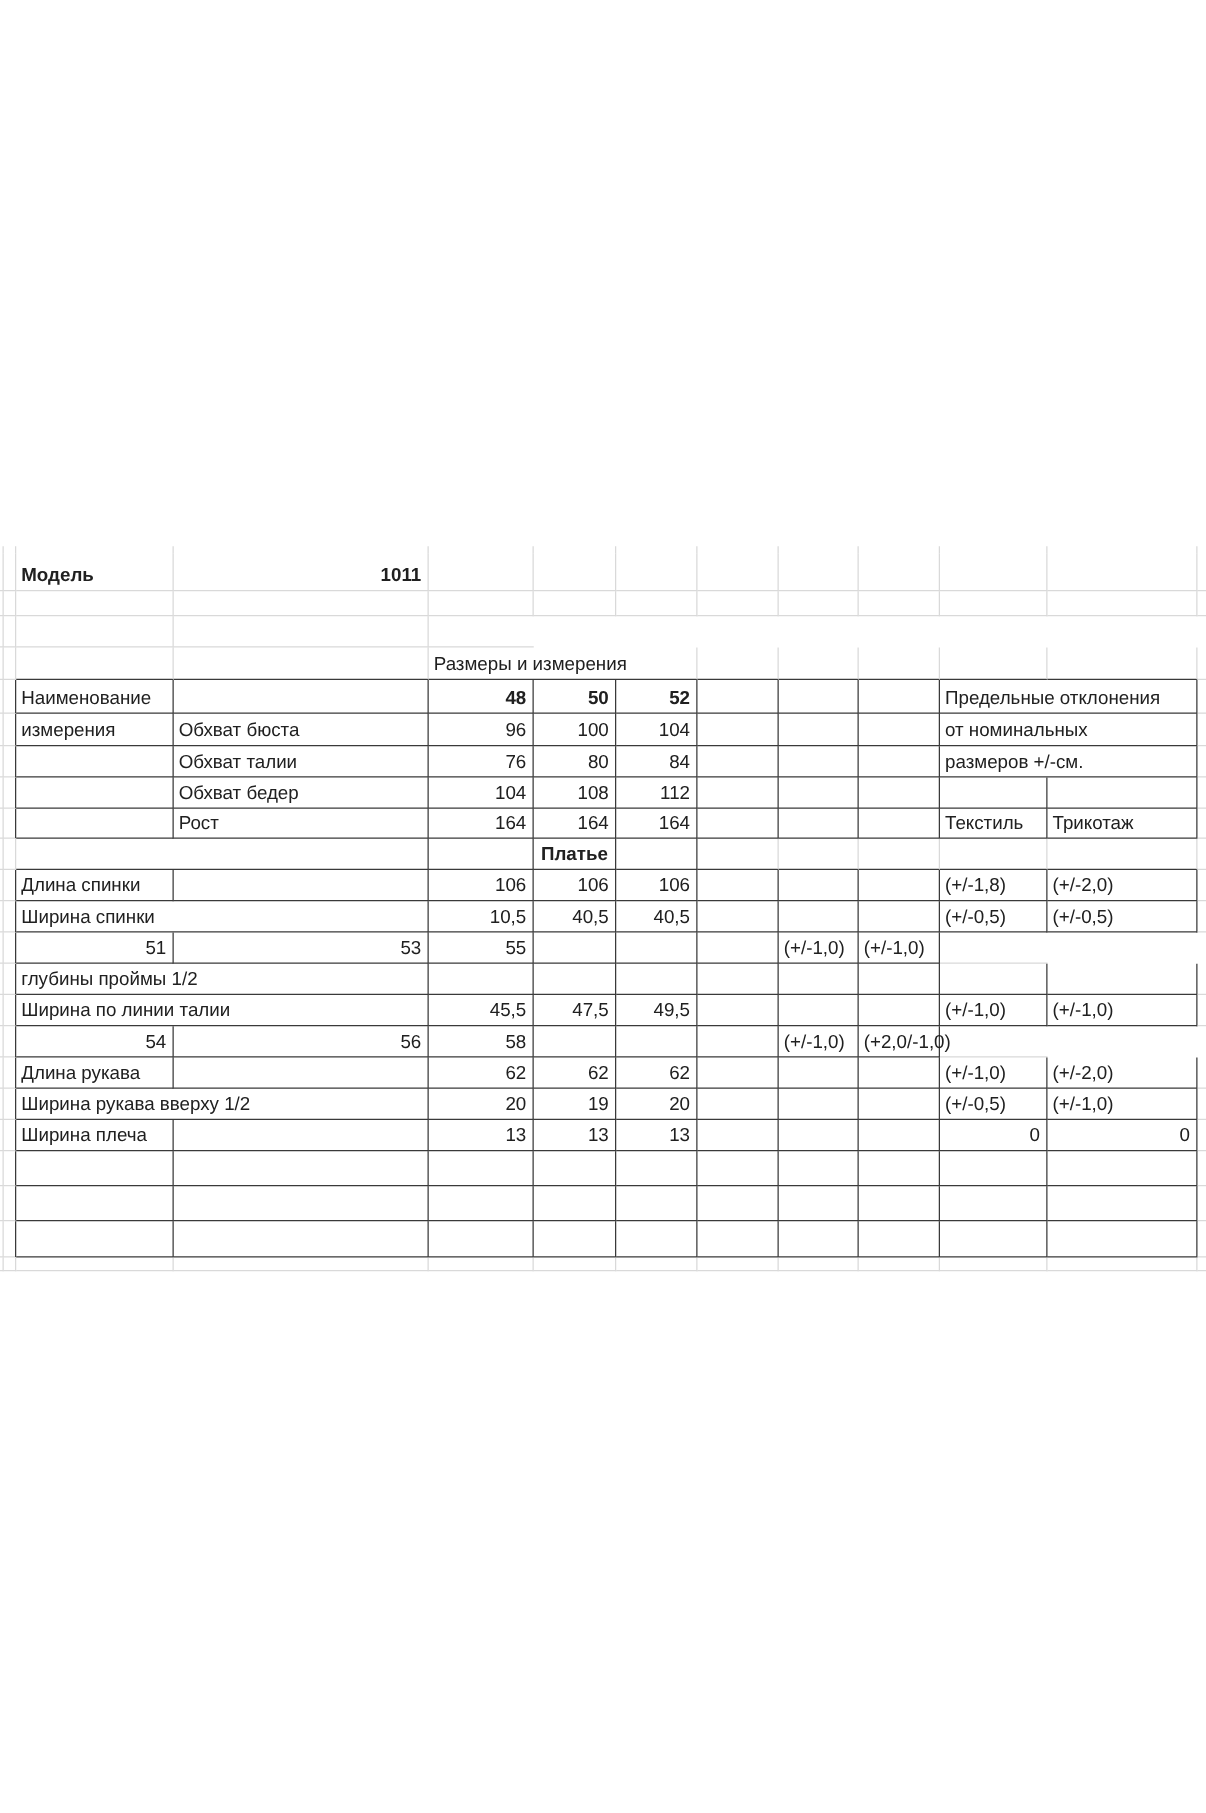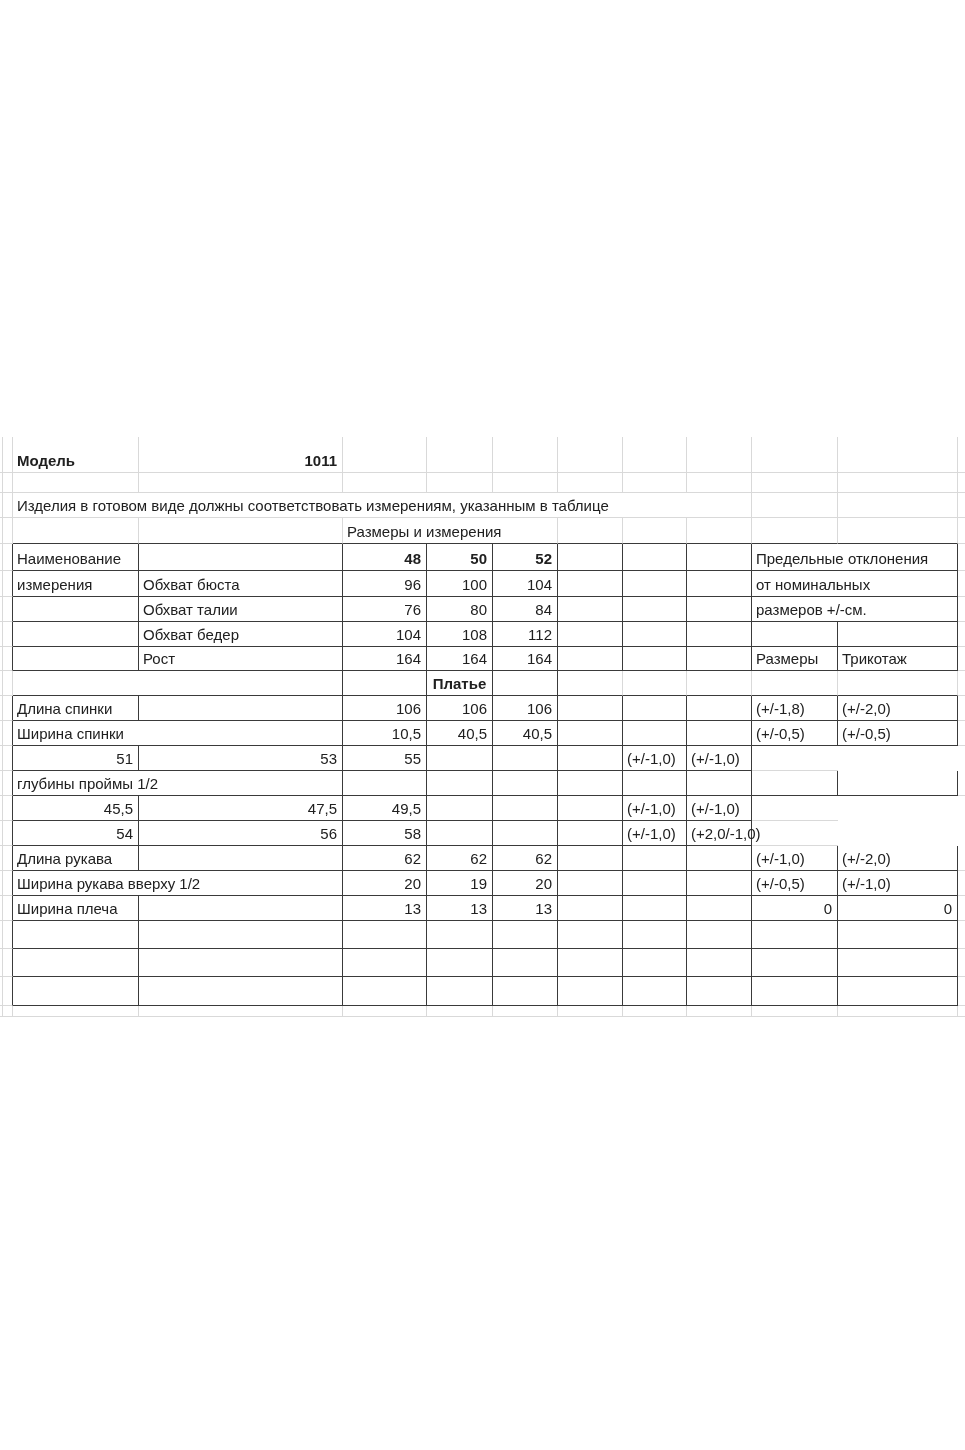--- a/index.html
+++ b/index.html
@@ -84,21 +84,20 @@
         <div class="c"></div>
         <div class="c"></div>
         <div class="c"></div>
         <div class="c"></div>
         <div class="c nr"></div>
     </div>
 
     <div class="row" style="height:25px">
       <div class="c"></div>
         <div class="c"></div>
-      <div class="c s8 lab">Изделия в готовом виде должны соответствовать измерениям, указанным в таблице</div>
       <div class="c"></div>
         <div class="c"></div>
         <div class="c nr"></div>
     </div>
 
     <div class="row" style="height:26px">
       <div class="c"></div>
         <div class="c"></div>
       <div class="c db"></div>
         <div class="c db"></div>
@@ -176,21 +175,21 @@
       <div class="c"></div>
         <div class="c dr"></div>
       <div class="c dr db"></div>
       <div class="c dr db lab">Рост</div>
       <div class="c dr db num">164</div>
       <div class="c dr db num">164</div>
       <div class="c dr db num">164</div>
       <div class="c dr db"></div>
         <div class="c dr db"></div>
         <div class="c dr db"></div>
-      <div class="c dr db lab">Размеры</div>
+      <div class="c dr db lab">Текстиль</div>
       <div class="c dr db lab">Трикотаж</div>
       <div class="c nr"></div>
     </div>
 
     <div class="row" style="height:25px">
       <div class="c"></div>
         <div class="c"></div>
       <div class="c s2 dr db"></div>
       <div class="c dr db"></div>
       <div class="c dr db ctr b">Платье</div>
@@ -259,20 +258,21 @@
         <div class="c dr db"></div>
         <div class="c dr db"></div>
       <div class="c dr db lab"></div>
       <div class="c dr db lab"></div>
       <div class="c nr"></div>
     </div>
 
     <div class="row" style="height:25px">
       <div class="c"></div>
         <div class="c dr"></div>
+      <div class="c s2 dr db lab">Ширина по линии талии</div>
       <div class="c dr db num">45,5</div>
       <div class="c dr db num">47,5</div>
       <div class="c dr db num">49,5</div>
       <div class="c dr db"></div>
         <div class="c dr db"></div>
         <div class="c dr db"></div>
       <div class="c dr db lab">(+/-1,0)</div>
       <div class="c dr db lab">(+/-1,0)</div>
       <div class="c nr"></div>
     </div>

